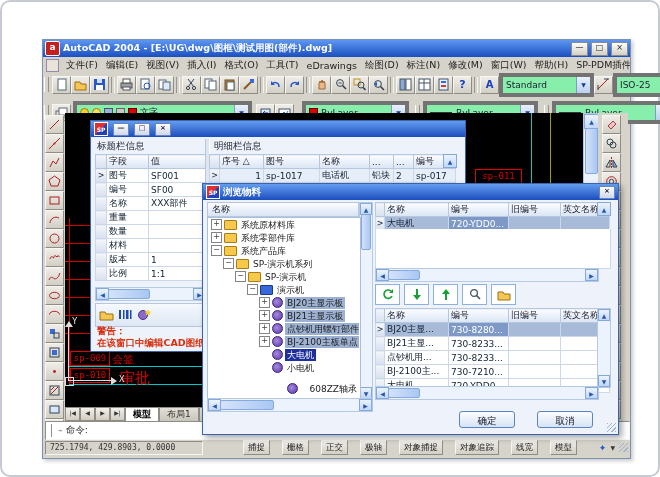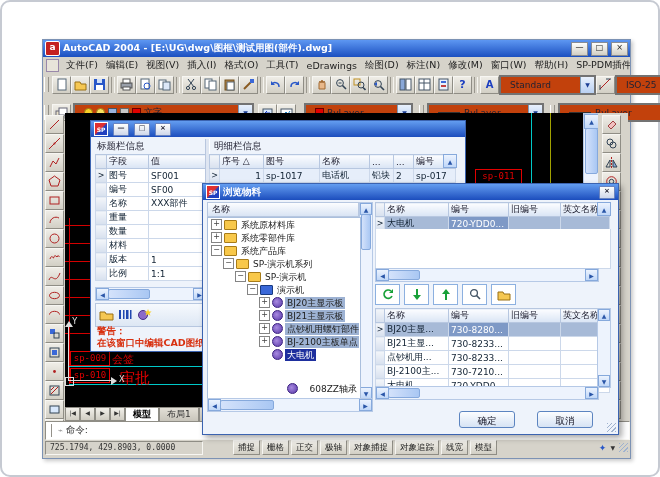--- a/index.html
+++ b/index.html
@@ -20,22 +20,22 @@
   .menubar{position:absolute;left:0;top:17px;right:0;height:16px;display:flex;align-items:center;
            font-size:9.5px;background:#d6d3ca;white-space:nowrap;overflow:hidden}
   .mi{padding:0 4px}
   .docicon{width:11px;height:11px;background:#e8e4da;border:1px solid #98a;margin:0 3px;flex:none}
   .tb{position:absolute;display:flex;align-items:center}
   .btn{width:17px;height:16px;flex:none;display:flex;align-items:center;justify-content:center;
        background:linear-gradient(#efede7,#d2cfc5);border:1px solid;border-color:#f7f6f2 #8f8d85 #8f8d85 #f7f6f2}
   .btn svg{display:block}
   .sep{width:2px;height:16px;border-left:1px solid #9a978e;border-right:1px solid #f4f3ee;margin:0 2px;flex:none}
   .grip{width:3px;height:15px;border-left:1px solid #fff;border-right:1px solid #949189;margin:0 3px 0 1px;flex:none}
-  .combo{height:16px;background:#c2410c;border:2px solid #737373;display:flex;align-items:center;font-size:9px;
-         padding-left:9px;position:relative;color:#223;flex:none}
+  .combo{height:16px;background:#86efac;border:4px solid #737373;display:flex;align-items:center;font-size:9px;
+         padding-left:3px;position:relative;color:#223;flex:none}
   .combo .dd{position:absolute;right:0;top:0;bottom:0;width:13px;background:linear-gradient(#e9f1fd,#b9d0f2);
              border-left:1px solid #7f9db9;color:#1c3e94;font-size:6px;display:flex;align-items:center;justify-content:center}
   .chip{width:7px;height:7px;flex:none;margin-right:3px}
   
   .cv{position:absolute;left:22px;top:73px;width:518px;height:294px;background:#000;overflow:hidden}
   .vl,.hl{position:absolute}
   .rtxt{position:absolute;color:#e20000;font-size:9px;font-family:"DejaVu Sans Mono","Liberation Mono",monospace;white-space:nowrap}
   .rbox{position:absolute;border:1px solid #e20000;color:#e20000;font-size:9px;
         font-family:"DejaVu Sans Mono","Liberation Mono",monospace;text-align:center;line-height:12px}
   .ucs{position:absolute;background:#dcdcdc}
@@ -50,21 +50,21 @@
   .tabbtn{width:13px;height:12px;background:linear-gradient(#f2f0ea,#d0cdc3);border:1px solid #8f8d85;
           font-size:6px;text-align:center;line-height:10px;color:#333;flex:none}
   .tab{height:13px;padding:0 7px;font-size:9px;line-height:13px;background:linear-gradient(#e2dfd6,#c8c5bb);
        border:1px solid #8f8d85;border-bottom:none;color:#333;flex:none}
   .tab.active{background:#fff;font-weight:bold;color:#000}
   .cmd{position:absolute;left:2px;top:381px;width:583px;height:17px;background:#fff;
        border:1px solid;border-color:#8f8d85 #f7f6f2 #f7f6f2 #8f8d85;display:flex;align-items:center;font-size:9.5px;color:#333}
   .status{position:absolute;left:2px;top:400px;width:583px;height:15px;display:flex;align-items:center;font-size:8.5px}
   .coords{width:148px;height:12px;border:1px solid;border-color:#8f8d85 #f7f6f2 #f7f6f2 #8f8d85;
           padding:0 4px;line-height:12px;color:#333;font-family:"DejaVu Sans Mono",monospace;font-size:8px}
-  .toggle{height:13px;line-height:12px;padding:0 4px;margin-left:2px;background:linear-gradient(#efede7,#d2cfc5);
+  .toggle{height:13px;line-height:12px;padding:0 4px;margin-left:12px;background:linear-gradient(#efede7,#d2cfc5);
           border:1px solid;border-color:#f7f6f2 #8f8d85 #8f8d85 #f7f6f2;color:#222;flex:none}
   
   .dlg{position:absolute;background:#eef3fb;border:1px solid #3b63b0;box-shadow:3px 3px 6px rgba(0,0,0,.35)}
   .dtitle{position:absolute;left:0;top:0;right:0;height:16px;background:linear-gradient(#639df0,#1c4dbd);
           display:flex;align-items:center;gap:3px;padding:0 3px;color:#fff;font-size:9.5px;font-weight:bold}
   .sp{width:12px;height:12px;background:linear-gradient(135deg,#e03030 45%,#2040c0 55%);color:#fff;font-size:6px;
       font-weight:bold;display:flex;align-items:center;justify-content:center;border:1px solid #fff;flex:none}
   .dbtn{width:14px;height:11px;background:linear-gradient(#fefefc,#cfd7ea);border:1px solid #6a84c0;border-radius:1px;
         font-size:7px;line-height:8px;text-align:center;color:#223;margin-left:2px;flex:none}
   .seclabel{position:absolute;font-size:9.5px;color:#223}
@@ -811,20 +811,26 @@
           <span class="texp">+</span>
           <span class="tico part"></span>
           <span class="tsel">BJ-2100主板单点</span>
         </div>
         <div class="tnode selected" style="top: 130px;">
           <span class="tind" style="width: 50px;"></span>
           <span class="texp none"></span>
           <span class="tico part"></span>
           <span class="tsel">大电机</span>
         </div>
+        <div class="tnode " style="top: 143px;">
+          <span class="tind" style="width: 50px;"></span>
+          <span class="texp none"></span>
+          <span class="tico part"></span>
+          <span class="tsel">小电机</span>
+        </div>
         <div class="tnode " style="top: 164px; justify-content: space-between;">
           <span class="tind" style="width: 50px;"></span>
           <span class="texp none"></span>
           <span class="tico part"></span>
           <span class="tsel">608ZZ轴承</span>
         </div>
       </div>
     <div class="sb" style="left:4px;top:214px;width:164px;height:12px">
       <div class="sbtn" style="left:0;top:0;width:11px;height:10px">◀</div>
       <div class="thumb" style="left:12px;top:1px;width:52px;height:8px"></div>

